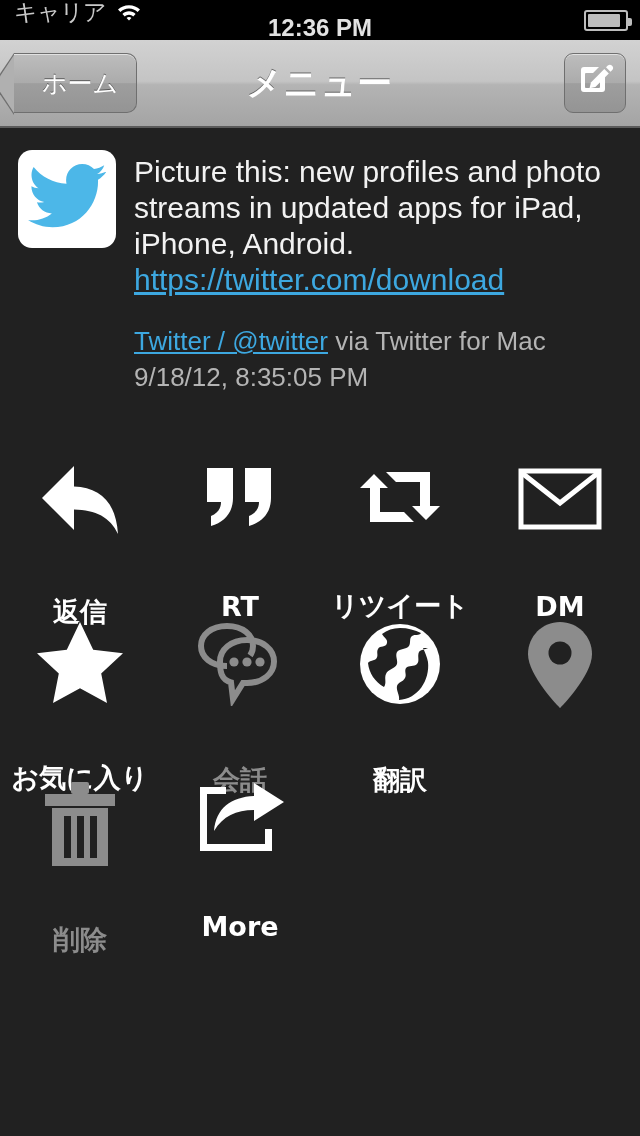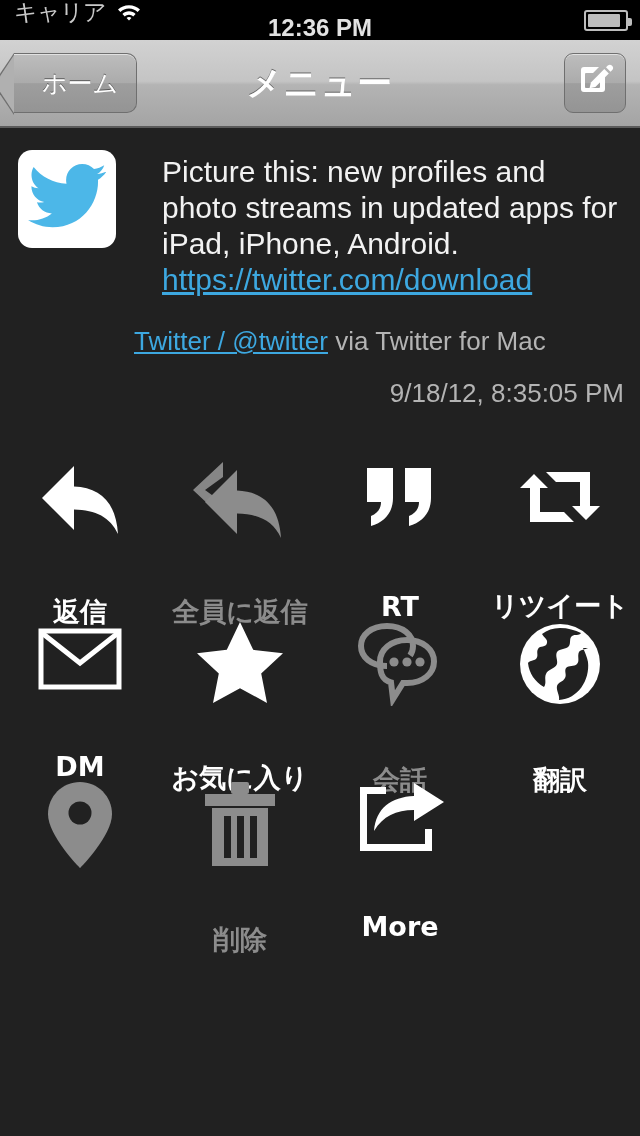--- a/index.html
+++ b/index.html
@@ -131,33 +131,32 @@
     background:#ffffff; border-radius:14px;
     display:flex; align-items:center; justify-content:center;
     margin-right:18px;
   }
   .tweet-body{ flex:1; min-width:0; padding-top:4px; }
   .tweet-text{
     font-size:30px; line-height:36px;
     color:#f2f2f2;
     font-family:"Liberation Sans",sans-serif;
     word-wrap:break-word;
-    margin-left:28px;
   }
   .tweet-url{
     display:inline; color:#3da8e0;
     text-decoration:underline;
   }
   .tweet-meta{
     margin-top:26px;
     font-size:26px; line-height:34px; color:#b4b4b4;
   }
   .meta-author{ color:#3da8e0; text-decoration:underline; }
   .tweet-date{
-    margin-top:20px; text-align:right;
+    margin-top:4px; 
     font-size:26px; color:#b4b4b4;
   }
 
   
   .action-grid{
     position:absolute;
     top:462px; left:0; width:100%;
     display:grid;
     grid-template-columns:repeat(4,1fr);
     grid-auto-rows:160px;
@@ -244,29 +243,20 @@
 
     <div class="action-cell">
       <div class="action-icon">
         <svg width="84" height="76" viewBox="0 0 84 76">
           <path class="fg" d="M36 4v20.5C62 25.5 78 40 80 72c-8-17-22-24-44-24.5V68L4 36 36 4z"></path>
         </svg>
       </div>
       <div class="action-label">返信</div>
     </div>
 
-    <div class="action-cell disabled">
-      <div class="action-icon">
-        <svg width="94" height="76" viewBox="0 0 94 76">
-          <path class="fg" d="M30 0v15L12 28 30 41v15L0 28 30 0z" opacity="0.95"></path>
-          <path class="fg" d="M44 8v20.5C70 29.5 86 44 88 76c-8-17-22-24-44-24.5V72L12 40 44 8z"></path>
-        </svg>
-      </div>
-      <div class="action-label">全員に返信</div>
-    </div>
 
     <div class="action-cell">
       <div class="action-icon">
         <svg width="70" height="70" viewBox="0 0 70 70">
           <path class="fg" d="M2 4h26v30c0 14-8 24-22 28v-10c7-3 10-8 10-14H2V4z"></path>
           <path class="fg" d="M40 4h26v30c0 14-8 24-22 28v-10c7-3 10-8 10-14H40V4z"></path>
         </svg>
       </div>
       <div class="action-label">RT</div>
     </div>

